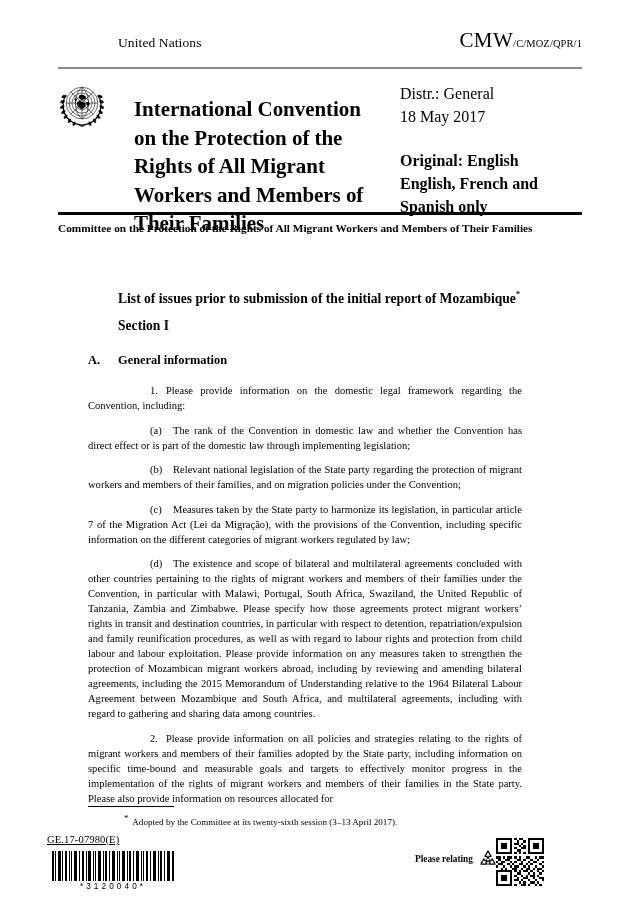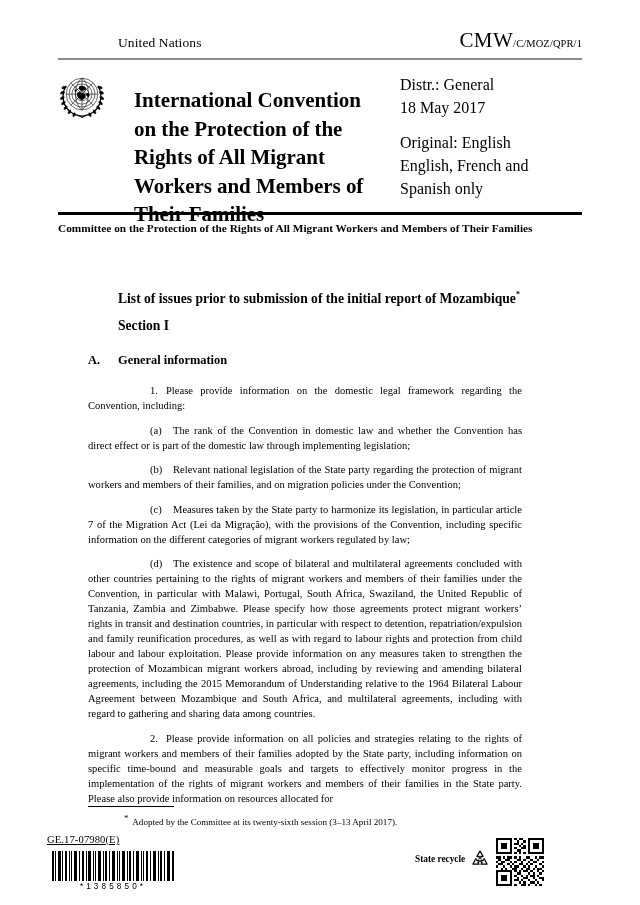--- a/index.html
+++ b/index.html
@@ -26,21 +26,21 @@
   .masthead {
     position: absolute;
     left: 58px;
     top: 30px;
     width: 524px;
   }
   .masthead-top {
     display: flex;
     align-items: flex-end;
     justify-content: space-between;
-    padding-bottom: 7px;
+    padding-bottom: 16px;
   }
   .un-name {
     font-size: 13.5px;
     letter-spacing: .1px;
     padding-left: 60px;
     white-space: nowrap;
   }
   .symbol {
     white-space: nowrap;
     text-align: left;
@@ -88,21 +88,22 @@
     margin: 16px;
   }
   .distr-col {
     flex: 0 0 182px;
     width: 182px;
     padding-top: 4px;
     font-size: 16px;
     line-height: 1.42;
   }
   .distr-group + .distr-group {
-    margin-top: 13px;
+    margin-top: 22px;
+    font-weight: bold;
   }
 
   
   .rule-thick {
     position: absolute;
     left: 58px;
     top: 212px;
     width: 524px;
     height: 2.6px;
     background: #000;
@@ -391,25 +392,25 @@
         <rect x="94" y="0" width="2" height="30"></rect>
           <rect x="98" y="0" width="1" height="30"></rect>
         <rect x="101" y="0" width="3" height="30"></rect>
           <rect x="106" y="0" width="1" height="30"></rect>
         <rect x="108" y="0" width="2" height="30"></rect>
           <rect x="112" y="0" width="1" height="30"></rect>
         <rect x="115" y="0" width="3" height="30"></rect>
           <rect x="120" y="0" width="2" height="30"></rect>
       </g>
     </svg>
-    <div class="barcode-text">*1385850*</div>
+    <div class="barcode-text">*3120040*</div>
   </div>
 
   <div class="recycle-wrap">
-    <span class="recycle-text">State recycle</span>
+    <span class="recycle-text">Please relating</span>
     <svg class="recycle-icon" width="22" height="22" viewBox="0 0 24 24">
       <g fill="none" stroke="#000" stroke-width="1.3" stroke-linejoin="round">
         <path d="M12 3.2 L15.4 9.1 L12.9 9.1 L12.9 11 L11.1 11 L11.1 9.1 L8.6 9.1 Z"></path>
         <path d="M4.3 17.6 L7.5 11.8 L8.8 13.9 L10.4 13 L11.3 14.6 L9.6 15.5 L10.9 17.6 Z"></path>
         <path d="M19.7 17.6 L13.1 17.6 L14.4 15.5 L12.7 14.6 L13.6 13 L15.2 13.9 L16.5 11.8 Z"></path>
       </g>
     </svg>
   </div>
 
   <div class="qr-wrap">

